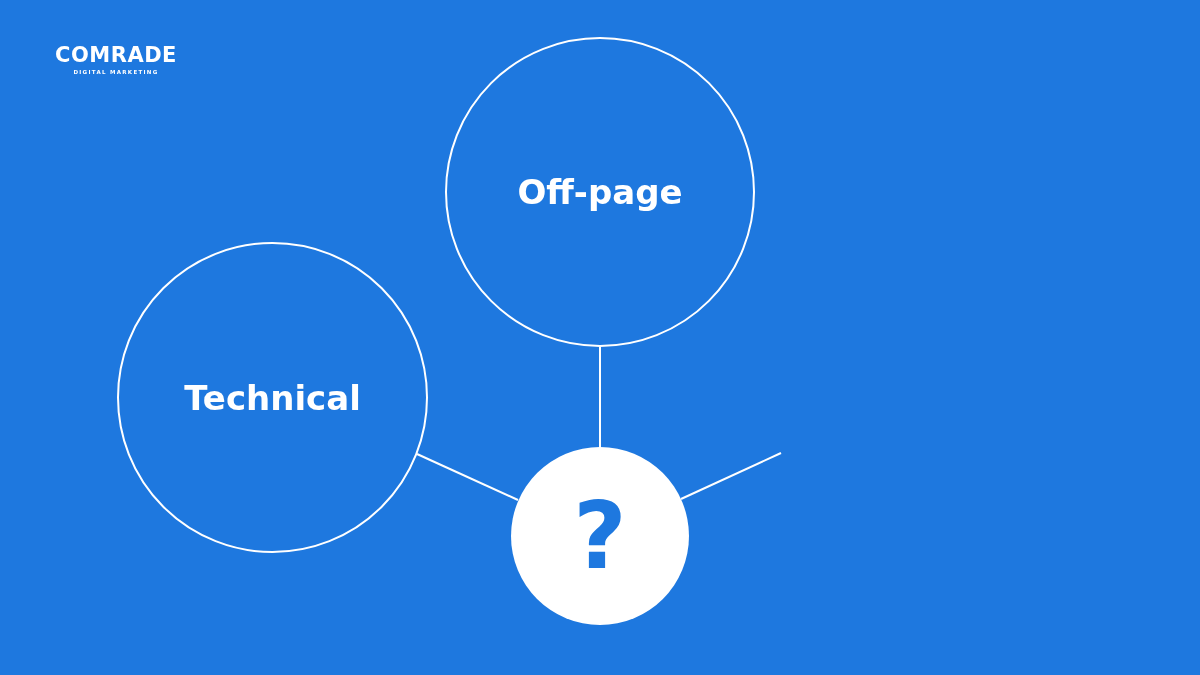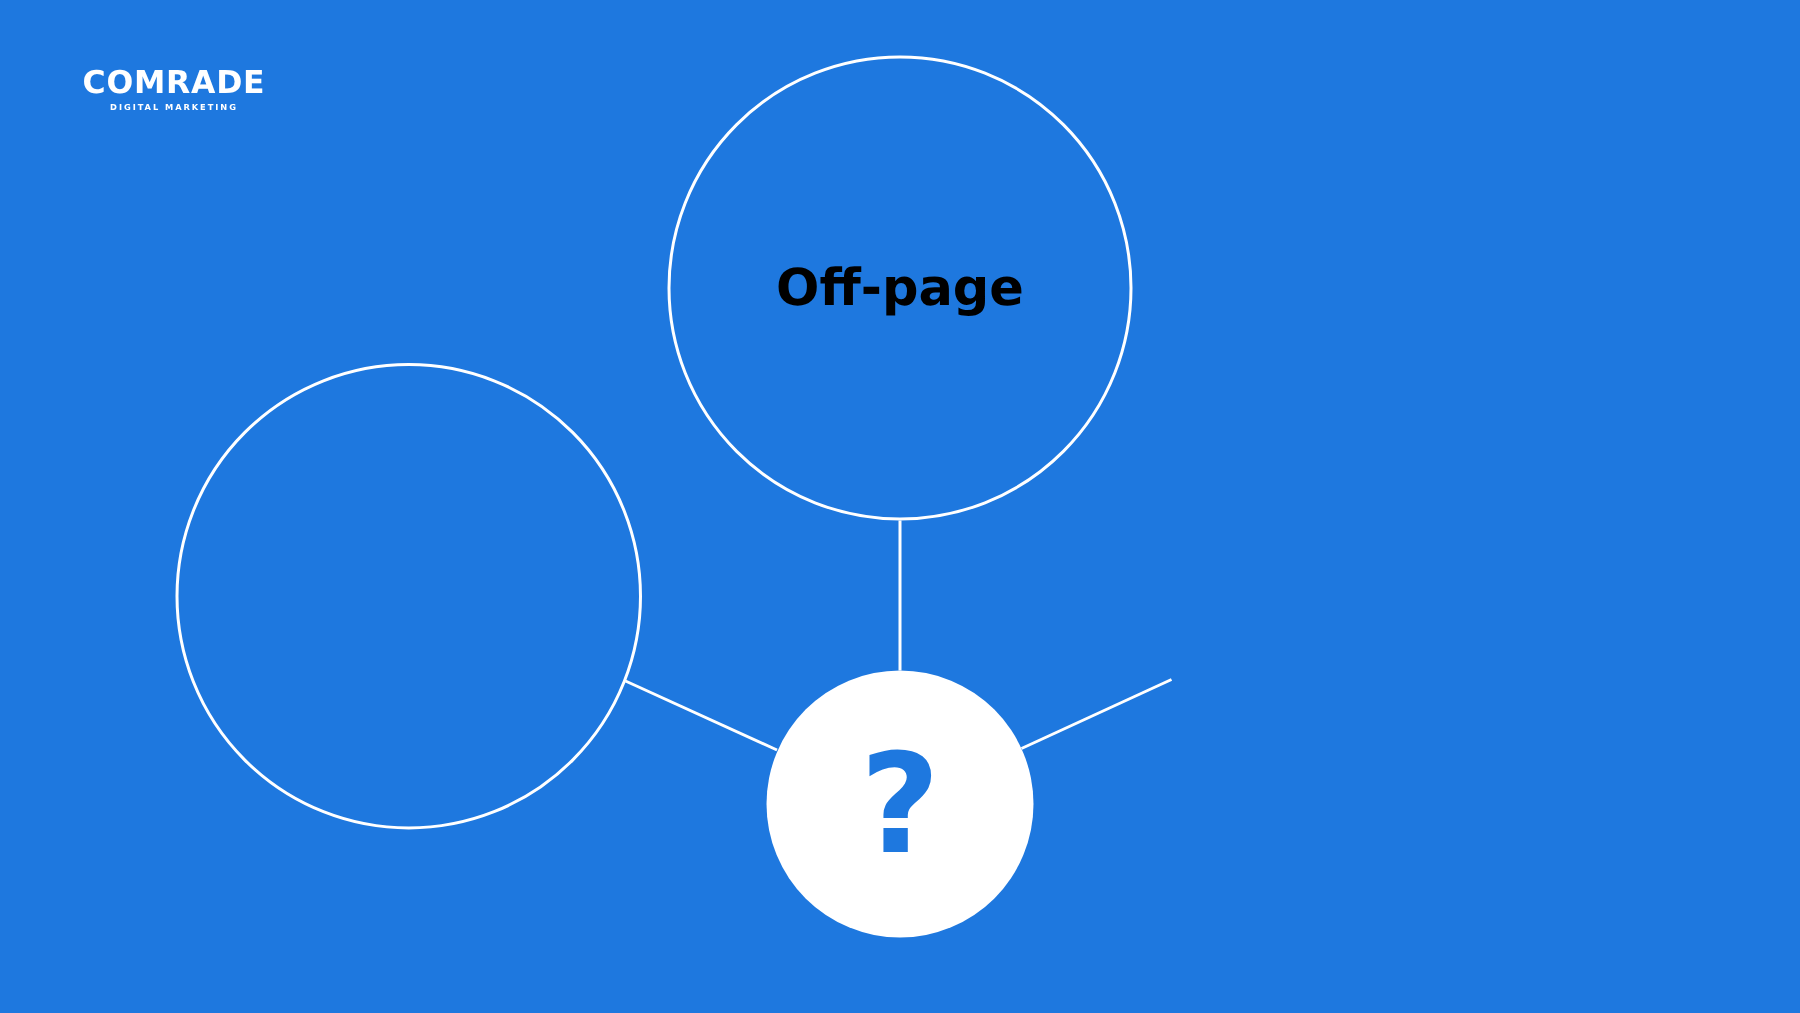--- a/index.html
+++ b/index.html
@@ -1,21 +1,21 @@
 <!DOCTYPE html>
 <html><head>
 <meta charset="utf-8">
 <style>
   html, body { margin:0; padding:0; }
   body { width:1200px; height:675px; overflow:hidden; background:#1e78df; position:relative; font-family:"DejaVu Sans", "Liberation Sans", sans-serif; }
   .canvas { position:absolute; left:0; top:0; width:1028px; height:675px; }
   .logo { position:absolute; left:52px; top:44px; width:128px; color:#fff; text-align:center; }
   .logo-main { font-family:"DejaVu Sans", sans-serif; font-weight:bold; font-size:21px; letter-spacing:0.5px; line-height:22px; display:block; }
   .logo-sub { font-family:"DejaVu Sans", sans-serif; font-weight:bold; font-size:5.5px; letter-spacing:1.3px; display:block; margin-top:3px; }
-  .node { position:absolute; border:2px solid #fff; border-radius:50%; box-sizing:border-box; display:flex; align-items:center; justify-content:center; text-align:center; color:#000000; font-weight:bold; font-size:34px; line-height:42px; }
+  .node { position:absolute; border:2px solid #fff; border-radius:50%; box-sizing:border-box; display:flex; align-items:center; justify-content:center; text-align:center; color:#ffffff; font-weight:bold; font-size:34px; line-height:42px; }
   .node span { display:block; }
   .center-node { position:absolute; left:511px; top:447px; width:178px; height:178px; border-radius:50%; background:#fff; display:flex; align-items:center; justify-content:center; color:#1e78df; font-weight:bold; font-size:92px; }
   svg.lines { position:absolute; left:0; top:0; }
 </style>
 </head>
 <body>
 
 <div class="canvas">
 
   <svg class="lines" width="1200" height="675">
@@ -30,20 +30,21 @@
   </div>
 
   <div class="node" style="left:445px; top:37px; width:310px; height:310px;">
     <div>
       <span>Off-page</span>
     </div>
   </div>
 
   <div class="node" style="left:117px; top:242px; width:311px; height:311px;">
     <div>
+      <span>Technical</span>
     </div>
   </div>
 
 
   <div class="center-node">
     <span>?</span>
   </div>
 
 </div>
 

